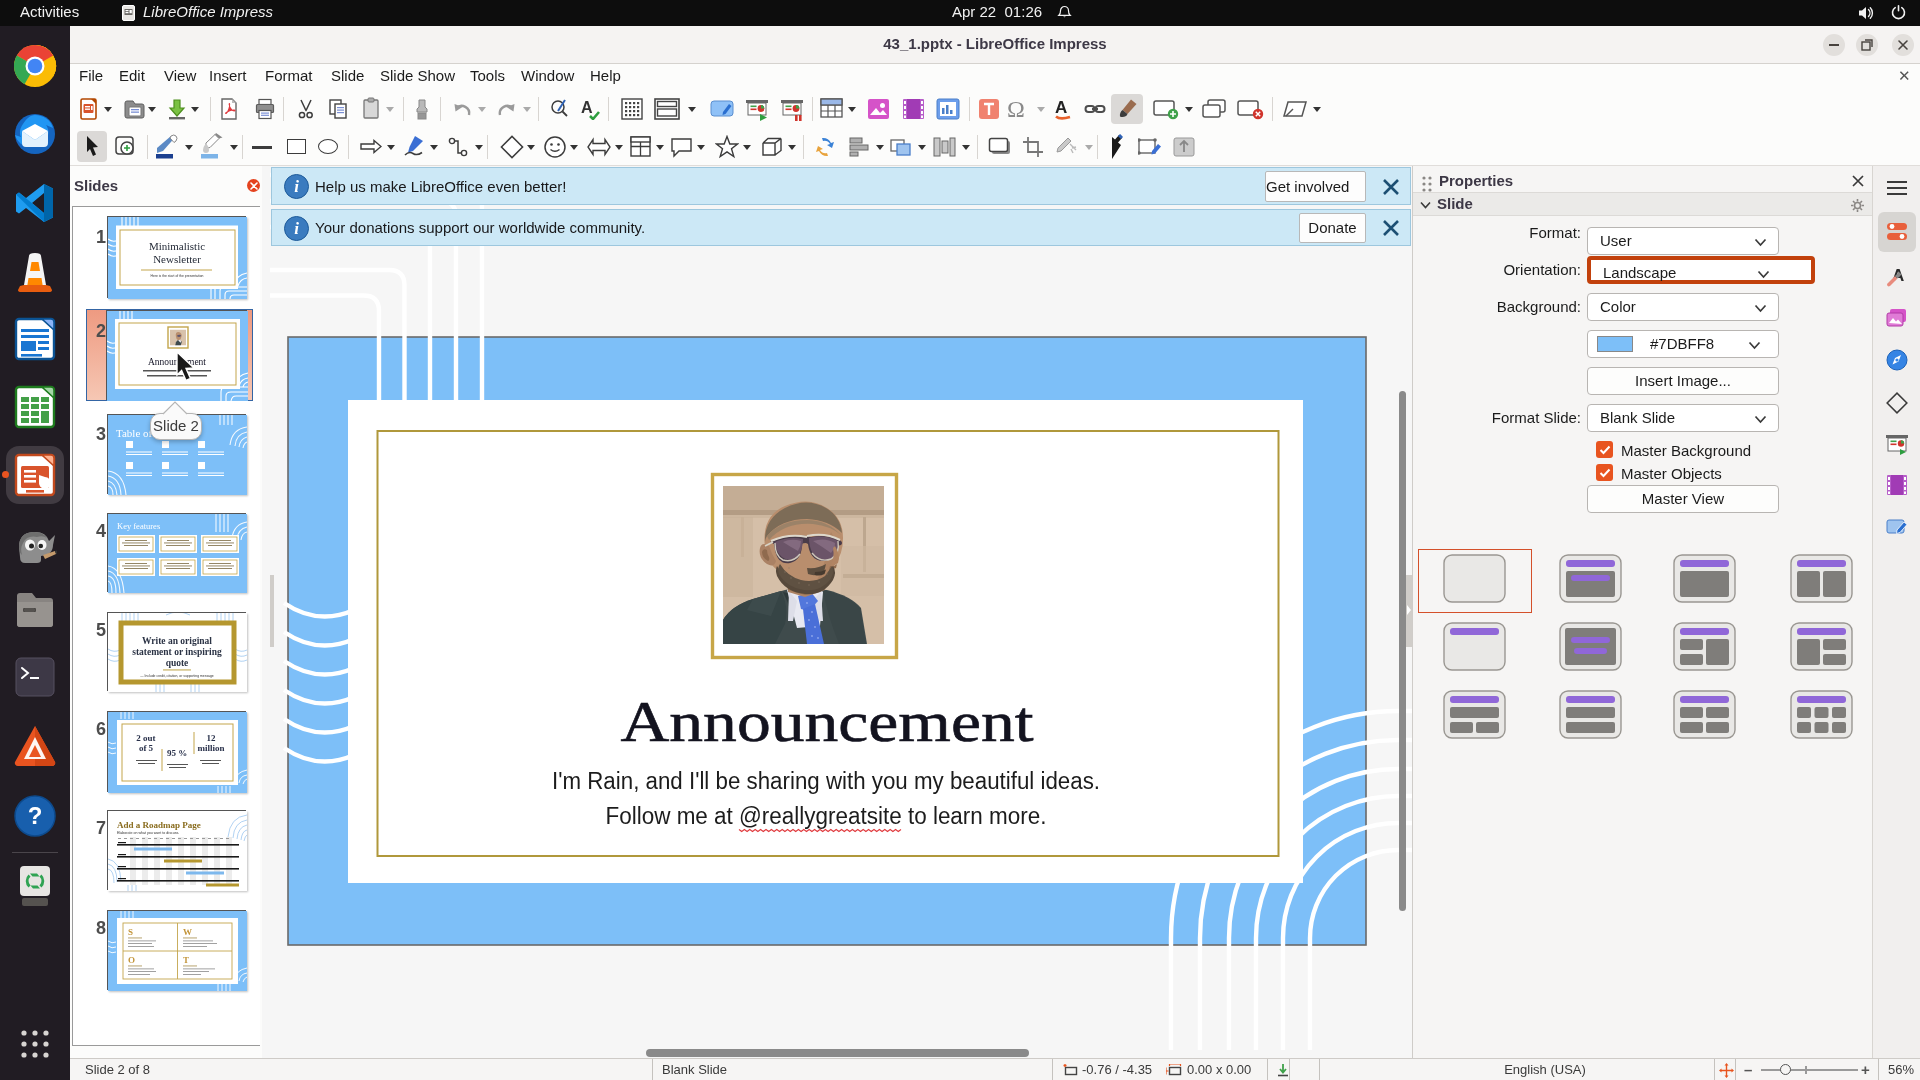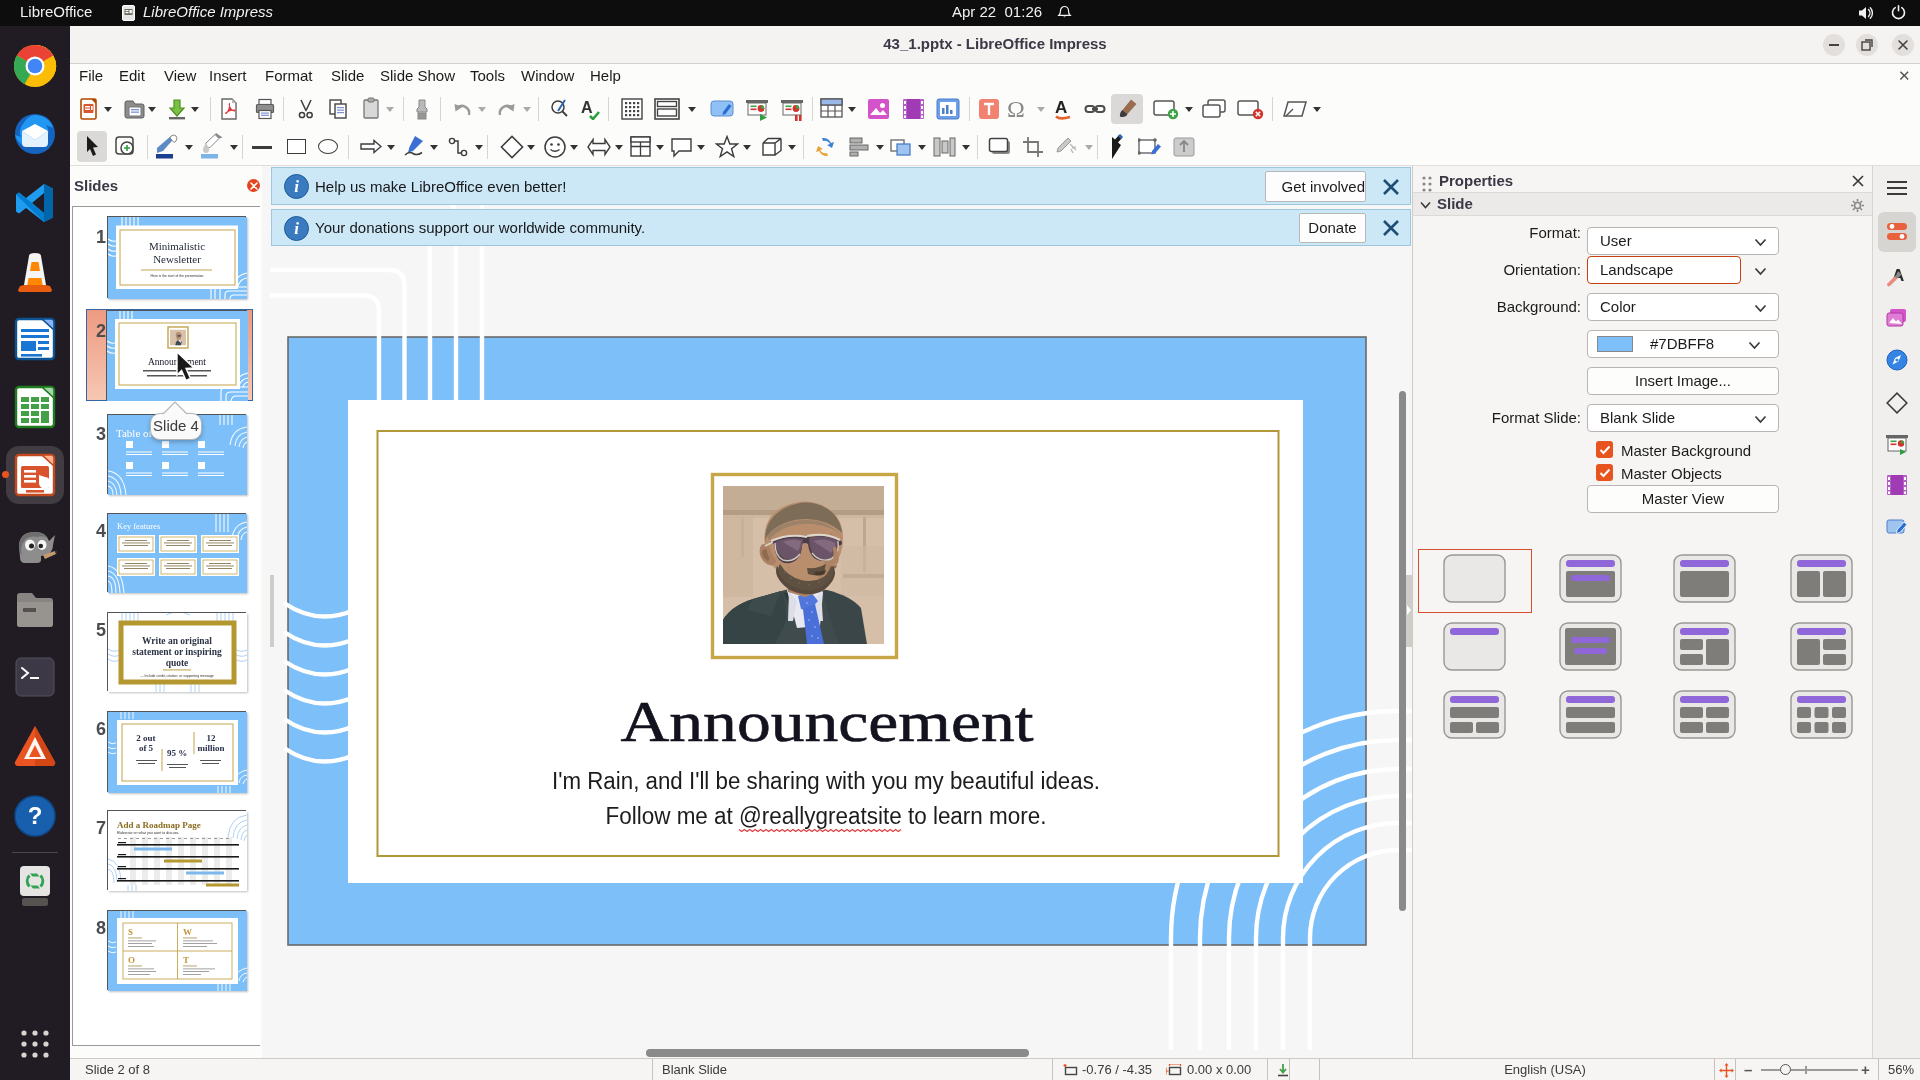--- a/index.html
+++ b/index.html
@@ -24,21 +24,21 @@
     border-left:1px solid #d8d5d1; }
   #statusbar { position:absolute; left:70px; top:1058px; width:1850px; height:22px; background:#f6f5f4;
     border-top:1px solid #cecbc7; color:#3a3a3a; font-size:13px; }
   .sep1 { position:absolute; top:7px; width:1px; height:24px; background:#d8d5d1; }
   .ddarrow { width:0; height:0; border-left:4px solid transparent; border-right:4px solid transparent;
     border-top:5px solid #333; display:inline-block; }
 </style>
 </head>
 <body>
 <div id="topbar">
-  <div class="abs" style="left:20px;top:3px;">LibreOffice</div>
+  <div class="abs" style="left:20px;top:3px;">Activities</div>
   <svg class="abs" style="left:121px;top:5px;" width="16" height="16" viewBox="0 0 16 16">
     <rect x="1.5" y="0.5" width="12" height="15" rx="1.5" fill="#e8e6e3" stroke="#fff" stroke-width="1"></rect>
     <rect x="3.5" y="4" width="8" height="6" rx="0.5" fill="#6a6864"></rect>
     <rect x="4.5" y="5" width="3" height="1.2" fill="#fff"></rect>
     <rect x="4.5" y="7" width="3" height="1.2" fill="#fff"></rect>
     <rect x="8.5" y="5" width="2.3" height="3.2" fill="#fff"></rect>
   </svg>
   <div class="abs" style="left:143px;top:3px;font-style:italic;">LibreOffice Impress</div>
   <div class="abs" style="left:952px;top:3px;">Apr 22&nbsp; 01:26</div>
   <svg class="abs" style="left:1057px;top:5px;" width="15" height="15" viewBox="0 0 15 15">
@@ -835,21 +835,21 @@
           <rect x="75" y="60" width="26" height="0.8"></rect>
           <rect x="75" y="63" width="18" height="0.8"></rect>
     </g>
   </svg></div>
 
   <div class="abs" style="left:80px;top:247px;width:52px;height:27px;background:#fafafa;border:1px solid #b5b5b5;border-radius:10px;box-shadow:0 2px 4px rgba(0,0,0,0.25);z-index:5;"></div>
   <svg class="abs" style="left:92px;top:235px;z-index:6" width="26" height="18" viewBox="0 0 26 18">
     <path d="M1 13 L13 1 L25 13 L25 18 L1 18 Z" fill="#fafafa"></path>
     <path d="M1 13 L13 1 L25 13" fill="none" stroke="#b5b5b5" stroke-width="1.2"></path>
   </svg>
-  <div class="abs" style="left:80px;top:251px;width:52px;text-align:center;font-size:15px;color:#3c3c3c;z-index:7;">Slide 4</div>
+  <div class="abs" style="left:80px;top:251px;width:52px;text-align:center;font-size:15px;color:#3c3c3c;z-index:7;">Slide 2</div>
 
   <svg class="abs" style="left:105px;top:185px;z-index:8" width="22" height="30" viewBox="0 0 22 30">
     <path d="M2 1 L19 17 L11 17.5 L15.5 27.5 L11 29.5 L6.6 19.5 L2 24 Z" fill="#1a1a1a" stroke="#fff" stroke-width="1.4"></path>
   </svg>
 </div>
 <div id="canvas">
   <svg class="abs" style="left:0;top:0;z-index:1" width="1142" height="892" viewBox="0 0 1142 892">
 
     <rect x="18" y="171" width="1078" height="608" fill="#7dbff8" stroke="#6a6a6a" stroke-width="1.6"></rect>
     <g fill="none" stroke="#fff" stroke-width="4.4">
@@ -960,21 +960,21 @@
     <text x="556" y="623" text-anchor="middle" font-family="Liberation Sans" font-size="23.5" fill="#1c1c1c" textLength="548" lengthAdjust="spacingAndGlyphs">I'm Rain, and I'll be sharing with you my beautiful ideas.</text>
     <text x="556" y="658" text-anchor="middle" font-family="Liberation Sans" font-size="23.5" fill="#1c1c1c" textLength="441" lengthAdjust="spacingAndGlyphs">Follow me at @reallygreatsite to learn more.</text>
     <path d="M469 663.5 l2.7 2 2.7-2 2.7 2 2.7-2 2.7 2 2.7-2 2.7 2 2.7-2 2.7 2 2.7-2 2.7 2 2.7-2 2.7 2 2.7-2 2.7 2 2.7-2 2.7 2 2.7-2 2.7 2 2.7-2 2.7 2 2.7-2 2.7 2 2.7-2 2.7 2 2.7-2 2.7 2 2.7-2 2.7 2 2.7-2 2.7 2 2.7-2 2.7 2 2.7-2 2.7 2 2.7-2 2.7 2 2.7-2 2.7 2 2.7-2 2.7 2 2.7-2 2.7 2 2.7-2 2.7 2 2.7-2 2.7 2 2.7-2 2.7 2 2.7-2 2.7 2 2.7-2 2.7 2 2.7-2 2.7 2 2.7-2 2.7 2 2.7-2 2.7 2 2.7-2" stroke="#e03a3e" stroke-width="1.1" fill="none"></path>
   </svg>
 
   <div class="abs" style="left:1px;top:1px;width:1140px;height:38px;background:#cce8f6;border:1px solid #9dc7de;z-index:3;">
     <div class="abs" style="left:12px;top:6px;width:25px;height:25px;border-radius:50%;background:#3a7bbf;border:1.5px solid #1d5a99;">
       <div style="position:absolute;left:0;right:0;top:2px;text-align:center;color:#fff;font-size:17px;font-weight:bold;font-family:'Liberation Serif',serif;font-style:italic;">i</div>
     </div>
     <div class="abs" style="left:43px;top:10px;font-size:15px;color:#18181a;">Help us make LibreOffice even better!</div>
-    <div class="abs" style="left:993px;top:3px;width:101px;height:31px;background:#fdfdfd;border:1px solid #b8b8b8;border-radius:2px;text-align:right;line-height:29px;font-size:15px;color:#1b1b1b;">Get involved</div>
+    <div class="abs" style="left:993px;top:3px;width:101px;height:31px;background:#fdfdfd;border:1px solid #b8b8b8;border-radius:2px;text-align:left;line-height:29px;font-size:15px;color:#1b1b1b;">Get involved</div>
     <svg class="abs" style="left:1109px;top:9px" width="20" height="20" viewBox="0 0 20 20">
         <path d="M3 3 L17 17 M17 3 L3 17" stroke="#1c4f73" stroke-width="2.6"></path>
       </svg>
   </div>
   <div class="abs" style="left:1px;top:43px;width:1140px;height:37px;background:#cce8f6;border:1px solid #9dc7de;z-index:3;">
     <div class="abs" style="left:12px;top:6px;width:25px;height:25px;border-radius:50%;background:#3a7bbf;border:1.5px solid #1d5a99;">
       <div style="position:absolute;left:0;right:0;top:2px;text-align:center;color:#fff;font-size:17px;font-weight:bold;font-family:'Liberation Serif',serif;font-style:italic;">i</div>
     </div>
     <div class="abs" style="left:43px;top:9px;font-size:15px;color:#18181a;">Your donations support our worldwide community.</div>
     <div class="abs" style="left:1027px;top:3px;width:67px;height:30px;background:#fdfdfd;border:1px solid #b8b8b8;border-radius:2px;text-align:center;line-height:28px;font-size:15px;color:#1b1b1b;">Donate</div>
@@ -1020,21 +1020,21 @@
     </svg>
   </div>
   <div class="abs" style="left:98px;top:58px;width:70px;font-size:15px;color:#1b1b1b;text-align:right;">Format:</div>
   <div class="abs" style="left:174px;top:61px;width:192px;height:28px;background:#fff;border:1px solid #b8b5b2;border-radius:4px;">
     <div class="abs" style="left:12px;top:4px;font-size:15px;color:#1b1b1b;">User</div>
     <svg class="abs" style="left:166px;top:10px" width="13" height="9" viewBox="0 0 13 9">
         <path d="M1.5 1.5 L6.5 7 L11.5 1.5" stroke="#3a3a3a" stroke-width="1.7" fill="none"></path>
       </svg>
   </div>
   <div class="abs" style="left:68px;top:95px;width:100px;font-size:15px;color:#1b1b1b;text-align:right;">Orientation:</div>
-  <div class="abs" style="left:174px;top:90px;width:154px;height:28px;background:#fff;border:1px solid #c2410c;border-radius:4px;">
+  <div class="abs" style="left:174px;top:90px;width:228px;height:28px;background:#fff;border:4px solid #c2410c;border-radius:4px;">
     <div class="abs" style="left:12px;top:4px;font-size:15px;color:#1b1b1b;">Landscape</div>
     <svg class="abs" style="left:166px;top:10px" width="13" height="9" viewBox="0 0 13 9">
         <path d="M1.5 1.5 L6.5 7 L11.5 1.5" stroke="#3a3a3a" stroke-width="1.7" fill="none"></path>
       </svg>
   </div>
   <div class="abs" style="left:62px;top:132px;width:106px;font-size:15px;color:#1b1b1b;text-align:right;">Background:</div>
   <div class="abs" style="left:174px;top:127px;width:192px;height:28px;background:#fff;border:1px solid #b8b5b2;border-radius:4px;">
     <div class="abs" style="left:12px;top:4px;font-size:15px;color:#1b1b1b;">Color</div>
     <svg class="abs" style="left:166px;top:10px" width="13" height="9" viewBox="0 0 13 9">
         <path d="M1.5 1.5 L6.5 7 L11.5 1.5" stroke="#3a3a3a" stroke-width="1.7" fill="none"></path>

